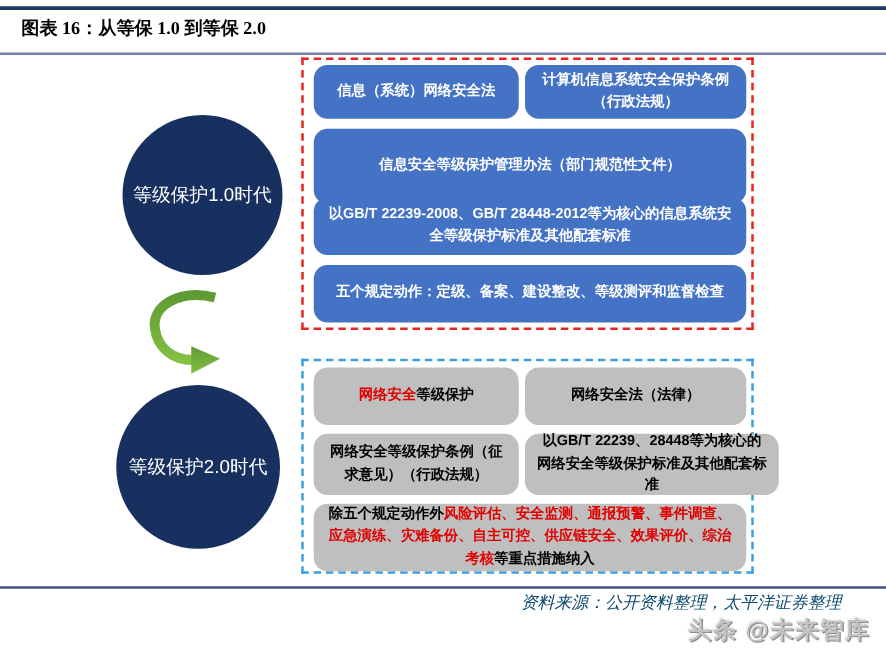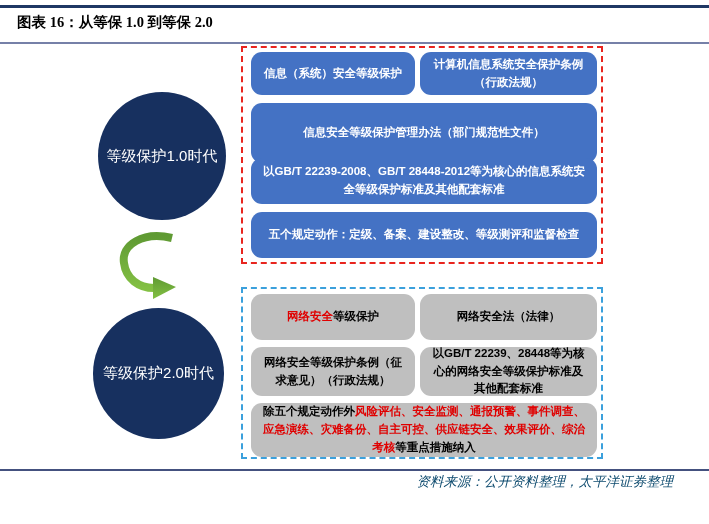--- a/index.html
+++ b/index.html
@@ -32,21 +32,21 @@
   .node.gray{background:var(--box_gray); color:#000;}
   .red-seg{color:var(--red_text);}
   .b1{left:251px; top:52px;  width:164px; height:43px;}
   .b2{left:420px; top:52px;  width:177px; height:43px;}
   .b3{left:251px; top:103px; width:346px; height:60px;}
   .b4{left:251px; top:158px; width:346px; height:46px;}
   .b5{left:251px; top:212px; width:346px; height:46px;}
   .g1{left:251px; top:294px; width:164px; height:46px;}
   .g2{left:420px; top:294px; width:177px; height:46px;justify-content:center;}
   .g3{left:251px; top:347px; width:164px; height:49px;}
-  .g4{left:420px; top:347px; width:177px; height:49px;}
+  .g4{left:420px; top:347px; width:203px; height:49px;}
   .g5{left:251px; top:403px; width:346px; height:54px;}
   .era-circle{
     position:absolute; border-radius:50%; background:var(--navy); color:#fff;
     display:flex; align-items:center; justify-content:center; text-align:center;
     font-weight:normal; font-size:15px; white-space:nowrap;
   }
   .c1{left:98px;  top:92px;  width:128px; height:128px;}
   .c2{left:93px;  top:308px; width:131px; height:131px;}
   .arrow-wrap{position:absolute; left:113px; top:227px; width:80px; height:75px;}
   .source-note{
@@ -66,21 +66,21 @@
 
   <div class="rule rule-top"></div>
 
   <div class="figure-title">图表 16：从等保 1.0 到等保 2.0</div>
 
   <div class="rule rule-under-title"></div>
 
   <div class="dashed-rect rect-red"></div>
 
   <div class="node blue b1">
-    <span>信息（系统）安全等级保护</span>
+    <span>信息（系统）网络安全法</span>
   </div>
   <div class="node blue b2">
     <span>计算机信息系统安全保护条例（行政法规）</span>
   </div>
   <div class="node blue b3">
     <span>信息安全等级保护管理办法（部门规范性文件）</span>
   </div>
   <div class="node blue b4">
     <span>以GB/T 22239-2008、GB/T 28448-2012等为核心的信息系统安全等级保护标准及其他配套标准</span>
   </div>
@@ -124,14 +124,15 @@
     <span>以GB/T 22239、28448等为核心的网络安全等级保护标准及其他配套标准</span>
   </div>
   <div class="node gray g5">
     <span><span>除五个规定动作外</span><span class="red-seg">风险评估、安全监测、通报预警、事件调查、应急演练、灾难备份、自主可控、供应链安全、效果评价、综治考核</span><span>等重点措施纳入</span></span>
   </div>
 
   <div class="rule rule-bottom"></div>
 
   <div class="source-note">资料来源：公开资料整理，太平洋证券整理</div>
 
+  <div class="watermark">头条 @未来智库</div>
 
 </div>
 
 </body></html>

